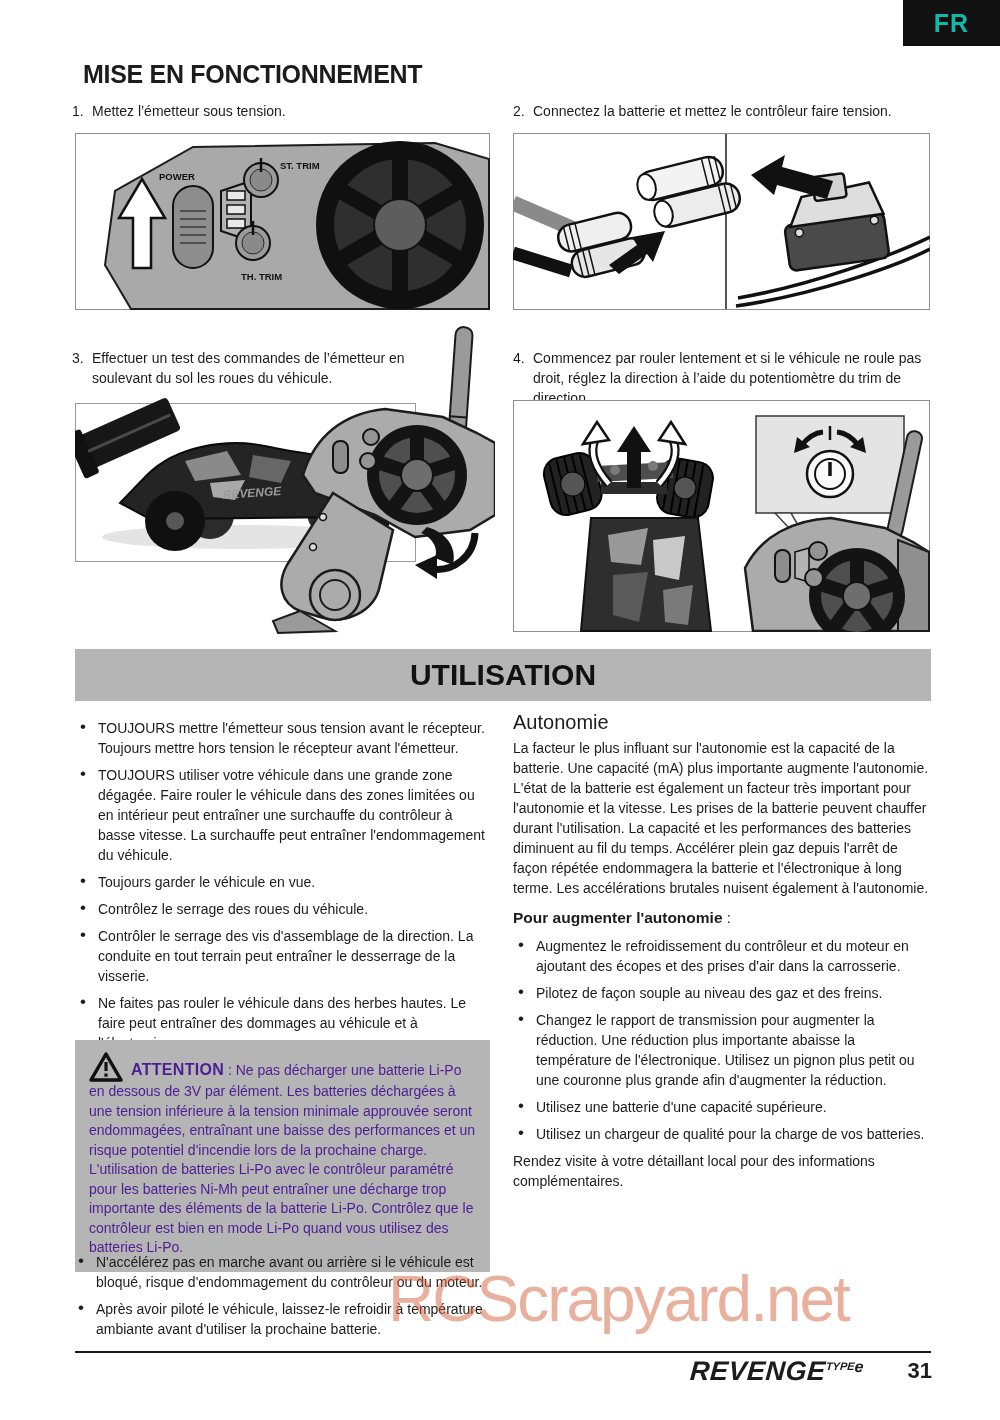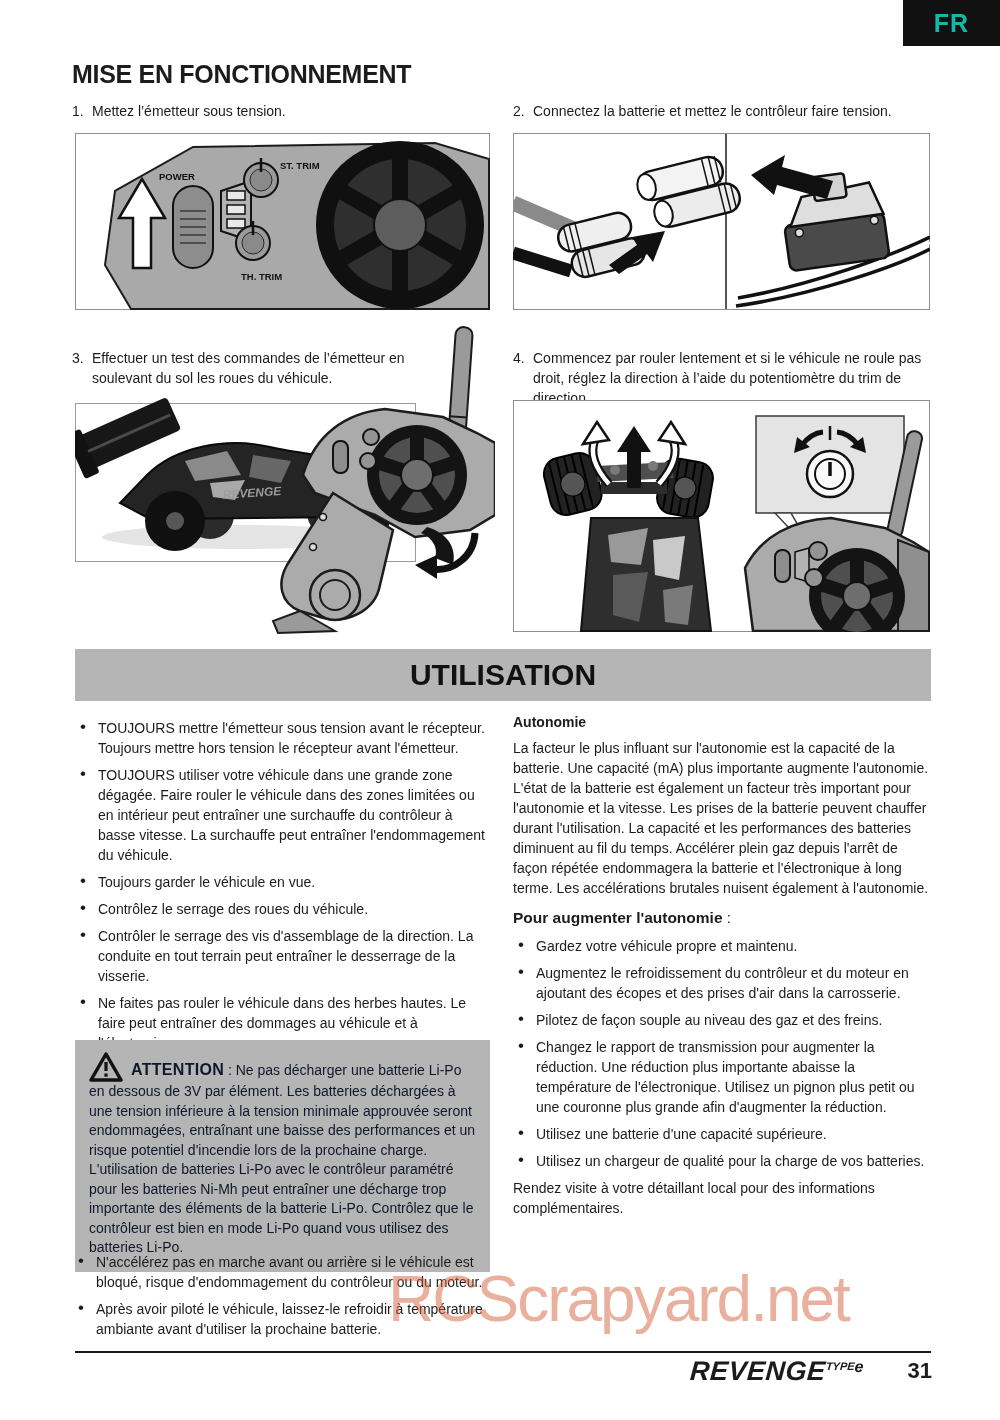--- a/index.html
+++ b/index.html
@@ -3,43 +3,43 @@
 <meta charset="utf-8">
 <style>
   html,body{margin:0;padding:0;background:#ffffff;}
   #page{position:relative;width:1000px;height:1420px;background:#fff;overflow:hidden;
         font-family:"Liberation Sans","DejaVu Sans",sans-serif;color:#1c1c1c;}
   .abs{position:absolute;}
   
   #fr-badge{left:903px;top:0;width:97px;height:46px;background:#111;color:#14b8a6;
             display:flex;align-items:center;justify-content:center;
             font-size:25px;font-weight:bold;letter-spacing:1px;}
-  #main-title{left:72px;top:60px;font-size:25px;font-weight:bold;letter-spacing:-0.3px;}
+  #main-title{left:83px;top:60px;font-size:25px;font-weight:bold;letter-spacing:-0.3px;}
   
   .step{display:flex;font-size:14px;line-height:20px;}
   .step .n{flex:none;width:20px;}
   
   .figbox{background:#fff;}
   svg text{font-family:"Liberation Sans","DejaVu Sans",sans-serif;}
   
   #banner{left:75px;top:649px;width:856px;height:52px;background:#b5b5b5;
           display:flex;align-items:center;justify-content:center;
           font-size:30px;font-weight:bold;color:#111;}
   
   .col{font-size:14px;line-height:20px;}
   ul.blist{list-style:none;margin:0;padding:0;}
   ul.blist li{position:relative;padding-left:23px;margin-bottom:7px;}
   ul.blist li::before{content:"\2022";position:absolute;left:5px;top:-1px;font-size:17px;}
-  #autonomie-heading{font-size:14px;font-weight:bold;margin:0 0 6px 0;}
+  #autonomie-heading{font-size:20px;font-weight:normal;margin:0 0 6px 0;}
   #autonomie-subheading{font-size:15px;margin:10px 0 8px 0;}
   #autonomie-subheading b{font-size:15.5px;}
   
   #warning-box{left:75px;top:1040px;width:415px;background:#b5b5b5;
                padding:12px 14px 14px 14px;box-sizing:border-box;
-               font-size:14px;line-height:19.5px;color:#0f172a;}
+               font-size:14px;line-height:19.5px;color:#4c1d95;}
   #warning-box .wlabel{font-weight:bold;font-size:16px;letter-spacing:0.3px;}
   #warning-box svg{vertical-align:-7px;margin-right:8px;}
   
   #footer-divider{left:75px;top:1351px;width:856px;height:2px;background:#1a1a1a;}
   #footer{right:68px;top:1356px;display:flex;align-items:flex-start;gap:44px;}
   #brand-logo{font-style:italic;font-weight:bold;font-size:27px;letter-spacing:0.5px;
               transform:skewX(-4deg);white-space:nowrap;}
   #brand-logo .t{font-size:11px;vertical-align:10px;letter-spacing:0;}
   #brand-logo .e{font-size:16px;vertical-align:8px;}
   #page-num{font-size:22px;font-weight:bold;margin-top:2px;}
@@ -340,21 +340,20 @@
       <li>N'accélérez pas en marche avant ou arrière si le véhicule est bloqué, risque d'endommagement du contrôleur ou du moteur.</li>
       <li>Après avoir piloté le véhicule, laissez-le refroidir à température ambiante avant d'utiliser la prochaine batterie.</li>
     </ul>
   </div>
 
   <div class="abs col" style="left:513px;top:712px;width:418px;">
     <div id="autonomie-heading">Autonomie</div>
     <div>La facteur le plus influant sur l'autonomie est la capacité de la batterie. Une capacité (mA) plus importante augmente l'autonomie. L'état de la batterie est également un facteur très important pour l'autonomie et la vitesse. Les prises de la batterie peuvent chauffer durant l'utilisation. La capacité et les performances des batteries diminuent au fil du temps. Accélérer plein gaz depuis l'arrêt de façon répétée endommagera la batterie et l'électronique à long terme. Les accélérations brutales nuisent également à l'autonomie.</div>
     <div id="autonomie-subheading"><b>Pour augmenter l'autonomie</b><span> :</span></div>
     <ul class="blist" style="margin-bottom:4px;">
-      <li>Gardez votre véhicule propre et maintenu.</li>
       <li>Augmentez le refroidissement du contrôleur et du moteur en ajoutant des écopes et des prises d'air dans la carrosserie.</li>
       <li>Pilotez de façon souple au niveau des gaz et des freins.</li>
       <li>Changez le rapport de transmission pour augmenter la réduction. Une réduction plus importante abaisse la température de l'électronique. Utilisez un pignon plus petit ou une couronne plus grande afin d'augmenter la réduction.</li>
       <li>Utilisez une batterie d'une capacité supérieure.</li>
       <li>Utilisez un chargeur de qualité pour la charge de vos batteries.</li>
     </ul>
     <div>Rendez visite à votre détaillant local pour des informations complémentaires.</div>
   </div>
 
   <div class="abs" id="footer-divider"></div>

